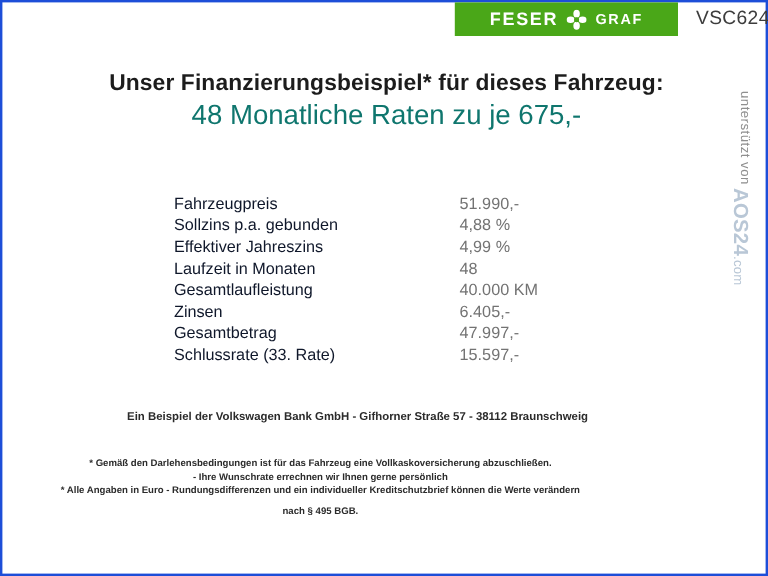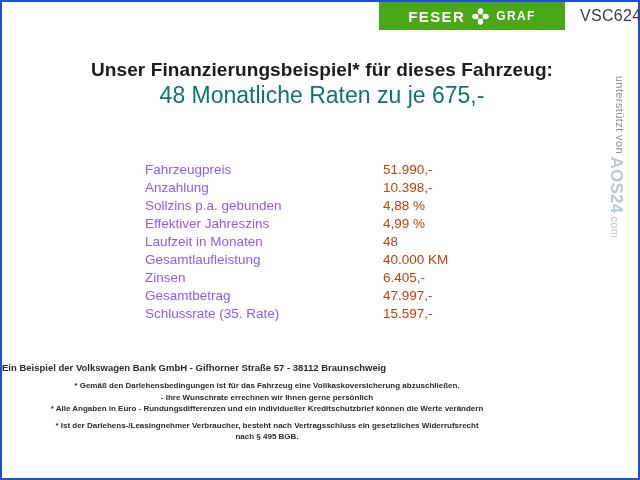--- a/index.html
+++ b/index.html
@@ -96,34 +96,34 @@
     width: 330px;
   }
   .fact-row {
     display: flex;
     height: 18px;
     align-items: baseline;
   }
   .fact-label {
     width: 238px;
     font-size: 13.5px;
-    color: #8b5cf6;
+    color: #0f172a;
   }
   .fact-value {
     font-size: 13.5px;
-    color: #c2410c;
+    color: #737373;
   }
 
   
   .note-bank {
     position: absolute;
-    top: 360px;
+    top: 340px;
     left: 0;
     width: 592px;
-    text-align: left;
+    text-align: center;
     font-size: 9.5px;
     font-weight: bold;
     color: #2b2b2b;
   }
   .note-block {
     position: absolute;
     top: 378px;
     left: 0;
     width: 530px;
     text-align: center;
@@ -196,24 +196,20 @@
 
   <div class="title-main">Unser Finanzierungsbeispiel* für dieses Fahrzeug:</div>
   <div class="title-sub">48 Monatliche Raten zu je 675,-</div>
 
   <div class="facts">
     <div class="fact-row">
       <div class="fact-label">Fahrzeugpreis</div>
       <div class="fact-value">51.990,-</div>
     </div>
     <div class="fact-row">
-      <div class="fact-label">Anzahlung</div>
-      <div class="fact-value">10.398,-</div>
-    </div>
-    <div class="fact-row">
       <div class="fact-label">Sollzins p.a. gebunden</div>
       <div class="fact-value">4,88 %</div>
     </div>
     <div class="fact-row">
       <div class="fact-label">Effektiver Jahreszins</div>
       <div class="fact-value">4,99 %</div>
     </div>
     <div class="fact-row">
       <div class="fact-label">Laufzeit in Monaten</div>
       <div class="fact-value">48</div>
@@ -224,33 +220,32 @@
     </div>
     <div class="fact-row">
       <div class="fact-label">Zinsen</div>
       <div class="fact-value">6.405,-</div>
     </div>
     <div class="fact-row">
       <div class="fact-label">Gesamtbetrag</div>
       <div class="fact-value">47.997,-</div>
     </div>
     <div class="fact-row">
-      <div class="fact-label">Schlussrate (35. Rate)</div>
+      <div class="fact-label">Schlussrate (33. Rate)</div>
       <div class="fact-value">15.597,-</div>
     </div>
   </div>
 
   <div class="note-bank">Ein Beispiel der Volkswagen Bank GmbH - Gifhorner Straße 57 - 38112 Braunschweig</div>
 
   <div class="note-block">
     <span class="line">* Gemäß den Darlehensbedingungen ist für das Fahrzeug eine Vollkaskoversicherung abzuschließen.</span>
     <span class="line">- Ihre Wunschrate errechnen wir Ihnen gerne persönlich</span>
     <span class="line">* Alle Angaben in Euro - Rundungsdifferenzen und ein individueller Kreditschutzbrief können die Werte verändern</span>
     <span class="gap"></span>
-    <span class="line">* Ist der Darlehens-/Leasingnehmer Verbraucher, besteht nach Vertragsschluss ein gesetzliches Widerrufsrecht</span>
     <span class="line">nach § 495 BGB.</span>
   </div>
 
   <div class="side-note">unterstützt von</div>
   <div class="side-brand">
     <span>AOS24</span><span class="tld">.com</span>
   </div>
 
 </div>
 

